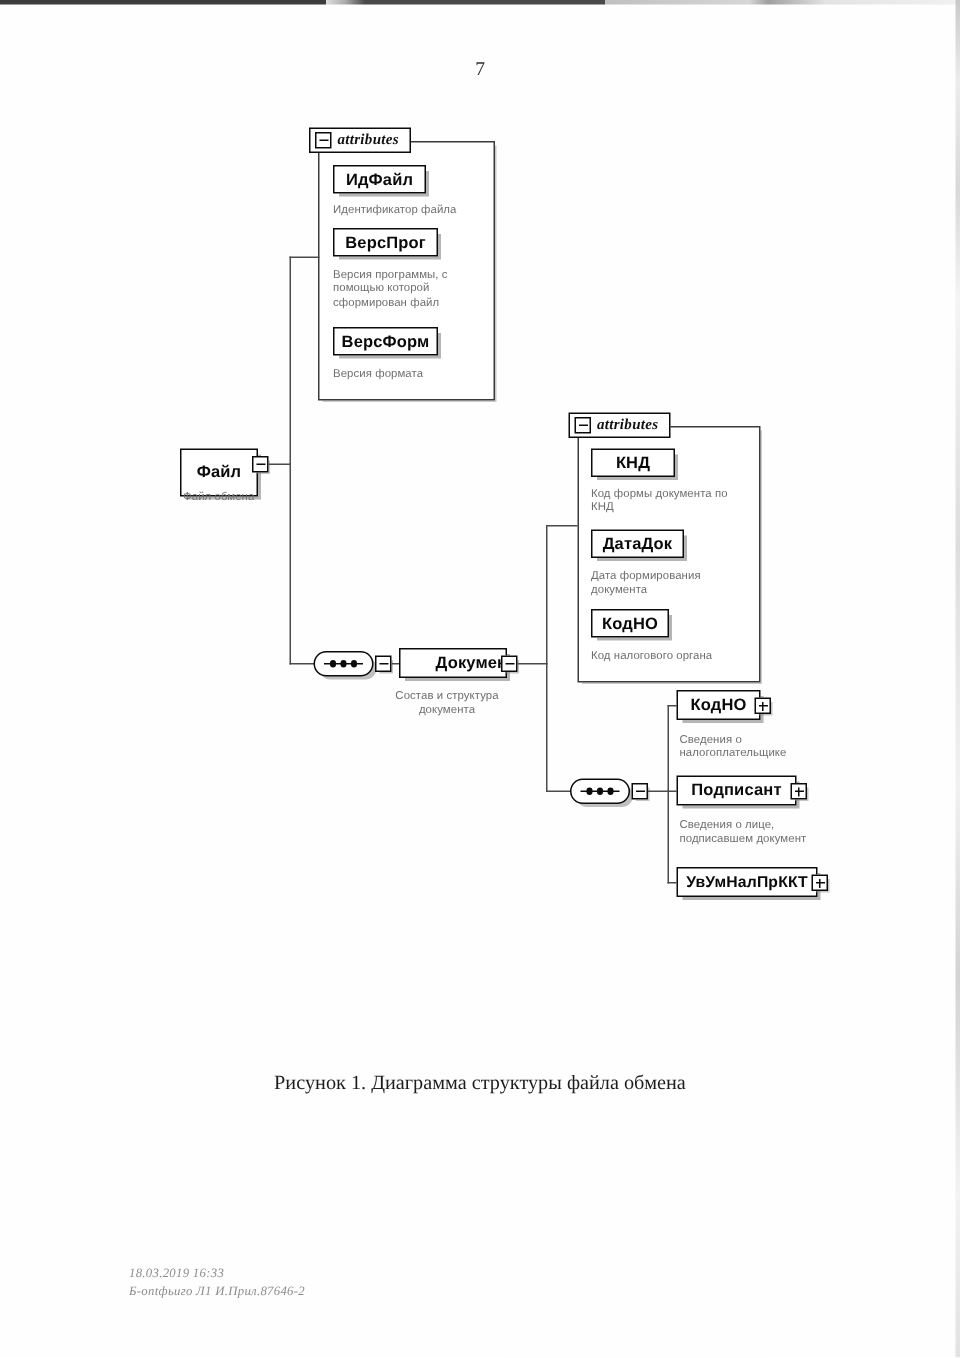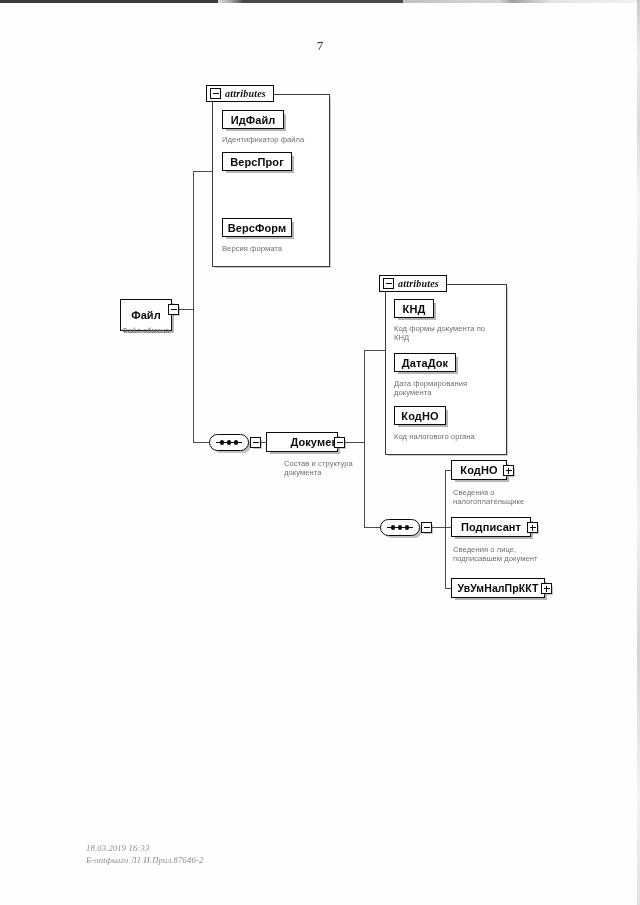--- a/index.html
+++ b/index.html
@@ -195,20 +195,21 @@
   <div class="attrbox" style="left:212px; top:94px; width:118px; height:173px;"></div>
   <div class="attrtab" style="left:206px; top:85px; width:68px;">
     <span class="toggle"></span>
     <span class="lbl">attributes</span>
   </div>
 
   <div class="node" style="left:222px; top:110px; width:62px; height:19px;">ИдФайл</div>
   <div class="desc" style="left:222px; top:135px; width:106px;">Идентификатор файла</div>
 
   <div class="node" style="left:222px; top:152px; width:70px; height:19px;">ВерсПрог</div>
+  <div class="desc" style="left:222px; top:178px; width:98px;">Версия программы, с помощью которой сформирован файл</div>
 
   <div class="node" style="left:222px; top:218px; width:70px; height:19px;">ВерсФорм</div>
   <div class="desc" style="left:222px; top:244px; width:98px;">Версия формата</div>
 
   <div class="node" style="left:120px; top:299px; width:52px; height:32px;">Файл</div>
   <div class="toggle node-toggle" style="left:168px; top:304px;"></div>
   <div class="desc" style="left:122px; top:326px; width:100px;">Файл обмена</div>
 
   <div class="ln h" style="left:179px; top:309px; width:15px;"></div>
   <div class="ln v" style="left:193px; top:171px; height:139px;"></div>
@@ -221,35 +222,35 @@
       <i class="dot d1"></i>
       <i class="dot d2"></i>
       <i class="dot d3"></i>
     </span>
   </div>
   <div class="toggle node-toggle" style="left:250px; top:437px;"></div>
   <div class="ln h" style="left:261px; top:442px; width:6px;"></div>
 
   <div class="node" style="left:266px; top:432px; width:72px; height:20px;padding-left:30px;">Документ</div>
   <div class="toggle node-toggle" style="left:334px; top:437px;"></div>
-  <div class="desc" style="left:284px; top:459px; width:84px;">Состав и структура документа</div>
+  <div class="desc" style="left:256px; top:459px; width:84px;text-align:center;">Состав и структура документа</div>
 
   <div class="ln h" style="left:345px; top:442px; width:20px;"></div>
   <div class="ln v" style="left:364px; top:350px; height:93px;"></div>
   <div class="ln h" style="left:364px; top:350px; width:22px;"></div>
   <div class="ln v" style="left:364px; top:442px; height:86px;"></div>
   <div class="ln h" style="left:364px; top:527px; width:17px;"></div>
 
   <div class="attrbox" style="left:385px; top:284px; width:122px; height:171px;"></div>
   <div class="attrtab" style="left:379px; top:275px; width:68px;">
     <span class="toggle"></span>
     <span class="lbl">attributes</span>
   </div>
 
-  <div class="node" style="left:394px; top:299px; width:40px; height:19px;">КНД</div>
+  <div class="node" style="left:394px; top:299px; width:56px; height:19px;">КНД</div>
   <div class="desc" style="left:394px; top:324px; width:104px;">Код формы документа по КНД</div>
 
   <div class="node" style="left:394px; top:353px; width:62px; height:19px;">ДатаДок</div>
   <div class="desc" style="left:394px; top:379px; width:100px;">Дата формирования документа</div>
 
   <div class="node" style="left:394px; top:406px; width:52px; height:19px;">КодНО</div>
   <div class="desc" style="left:394px; top:432px; width:108px;">Код налогового органа</div>
 
   <div class="seq" style="left:380px; top:519px;">
     <span class="bar">
@@ -271,16 +272,17 @@
   <div class="toggle plus node-toggle" style="left:503px; top:465px;"></div>
   <div class="desc" style="left:453px; top:488px; width:100px;">Сведения о налогоплательщике</div>
 
   <div class="node" style="left:451px; top:517px; width:80px; height:20px;">Подписант</div>
   <div class="toggle plus node-toggle" style="left:527px; top:522px;"></div>
   <div class="desc" style="left:453px; top:545px; width:102px;">Сведения о лице, подписавшем документ</div>
 
   <div class="node small" style="left:451px; top:578px; width:94px; height:20px;">УвУмНалПрККТ</div>
   <div class="toggle plus node-toggle" style="left:541px; top:583px;"></div>
 
+  <div class="caption">Рисунок 1. Диаграмма структуры файла обмена</div>
   <div class="footer l1">18.03.2019 16:33</div>
   <div class="footer l2">Б-ontфьиго Л1 И.Прил.87646-2</div>
 
 </div>
 
 </body></html>

